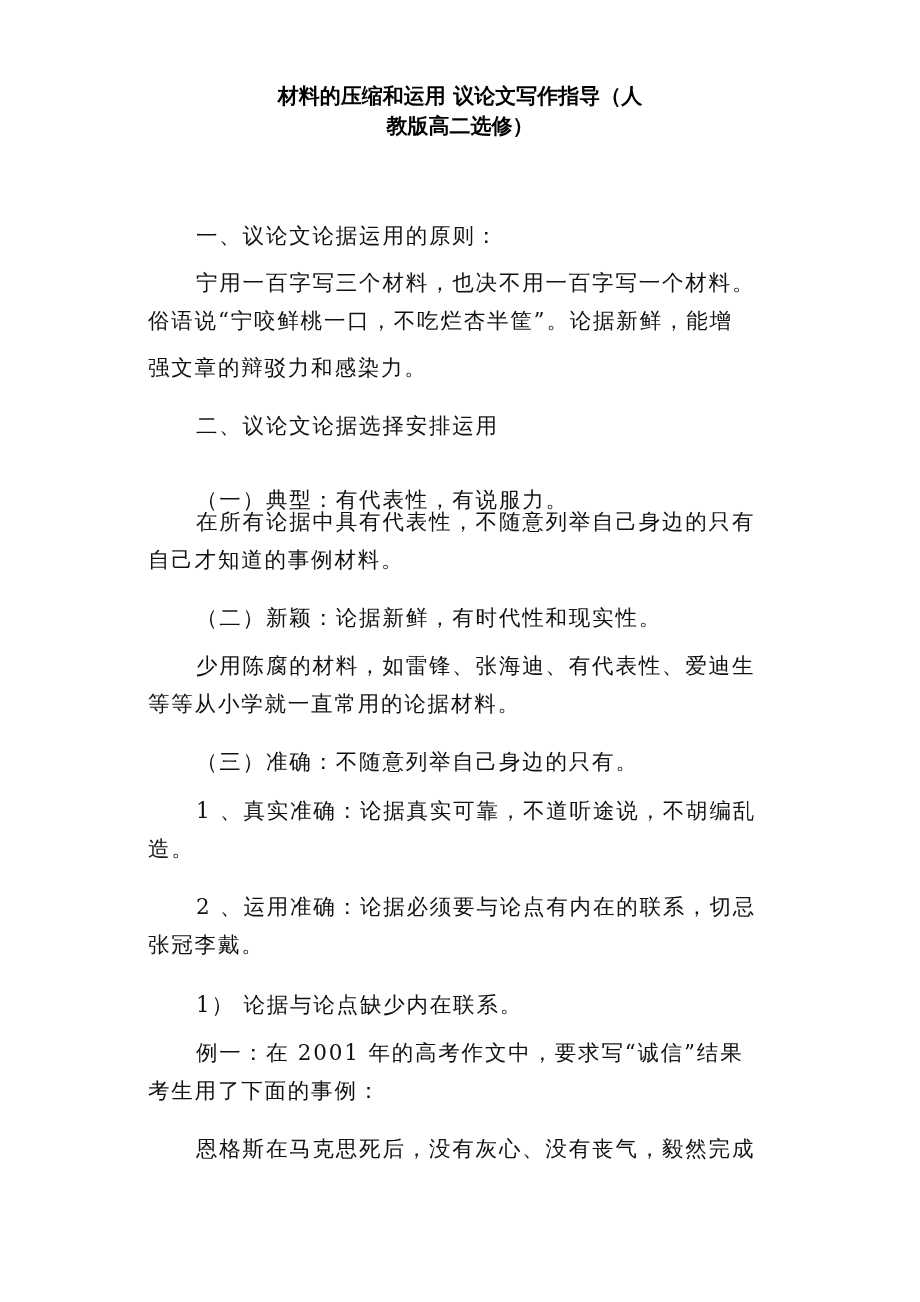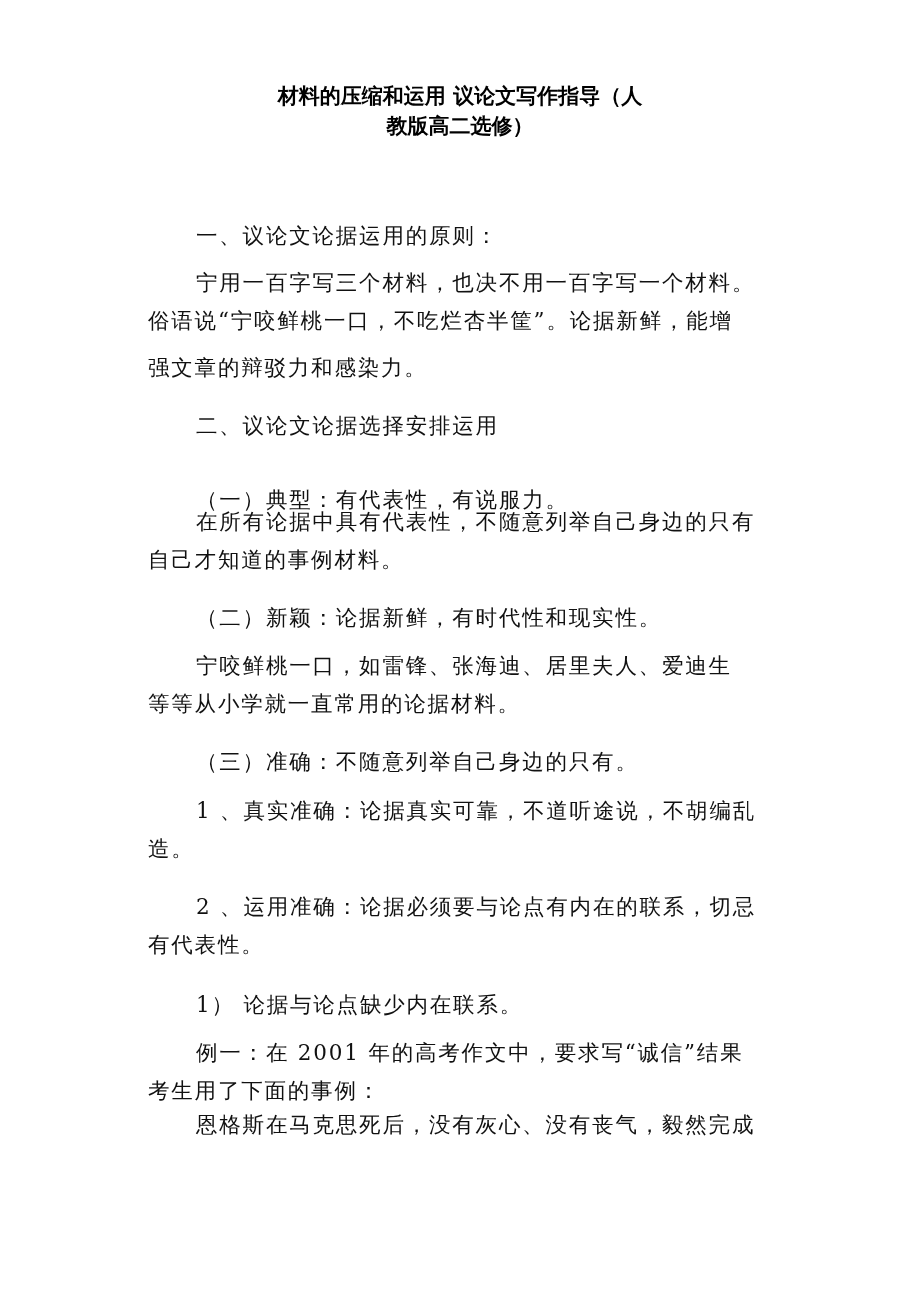--- a/index.html
+++ b/index.html
@@ -28,25 +28,25 @@
   <div id="body-lines">
       <div class="line indent" style="top: 211px;">一、议论文论据运用的原则：</div>
       <div class="line indent" style="top: 258px;">宁用一百字写三个材料，也决不用一百字写一个材料。</div>
       <div class="line flush" style="top: 306px;">俗语说“宁咬鲜桃一口，不吃烂杏半筐”。论据新鲜，能增</div>
       <div class="line flush" style="top: 353px;">强文章的辩驳力和感染力。</div>
       <div class="line indent" style="top: 401px;">二、议论文论据选择安排运用</div>
       <div class="line indent" style="top: 475px;">（一）典型：有代表性，有说服力。</div>
       <div class="line indent" style="top: 497px;">在所有论据中具有代表性，不随意列举自己身边的只有</div>
       <div class="line flush" style="top: 545px;">自己才知道的事例材料。</div>
       <div class="line indent" style="top: 593px;">（二）新颖：论据新鲜，有时代性和现实性。</div>
-      <div class="line indent" style="top: 641px;">宁咬鲜桃一口，如雷锋、张海迪、居里夫人、爱迪生</div>
+      <div class="line indent" style="top: 641px;">少用陈腐的材料，如雷锋、张海迪、有代表性、爱迪生</div>
       <div class="line flush" style="top: 689px;">等等从小学就一直常用的论据材料。</div>
       <div class="line indent" style="top: 737px;">（三）准确：不随意列举自己身边的只有。</div>
       <div class="line indent" style="top: 786px;">1 、真实准确：论据真实可靠，不道听途说，不胡编乱</div>
       <div class="line flush" style="top: 834px;">造。</div>
       <div class="line indent" style="top: 882px;">2 、运用准确：论据必须要与论点有内在的联系，切忌</div>
-      <div class="line flush" style="top: 930px;">有代表性。</div>
+      <div class="line flush" style="top: 930px;">张冠李戴。</div>
       <div class="line indent" style="top: 980px;">1）  论据与论点缺少内在联系。</div>
       <div class="line indent" style="top: 1028px;">例一：在 2001 年的高考作文中，要求写“诚信”结果</div>
       <div class="line flush" style="top: 1076px;">考生用了下面的事例：</div>
-      <div class="line indent" style="top: 1100px;">恩格斯在马克思死后，没有灰心、没有丧气，毅然完成</div>
+      <div class="line indent" style="top: 1124px;">恩格斯在马克思死后，没有灰心、没有丧气，毅然完成</div>
     </div>
 </div>
 
 </body></html>

